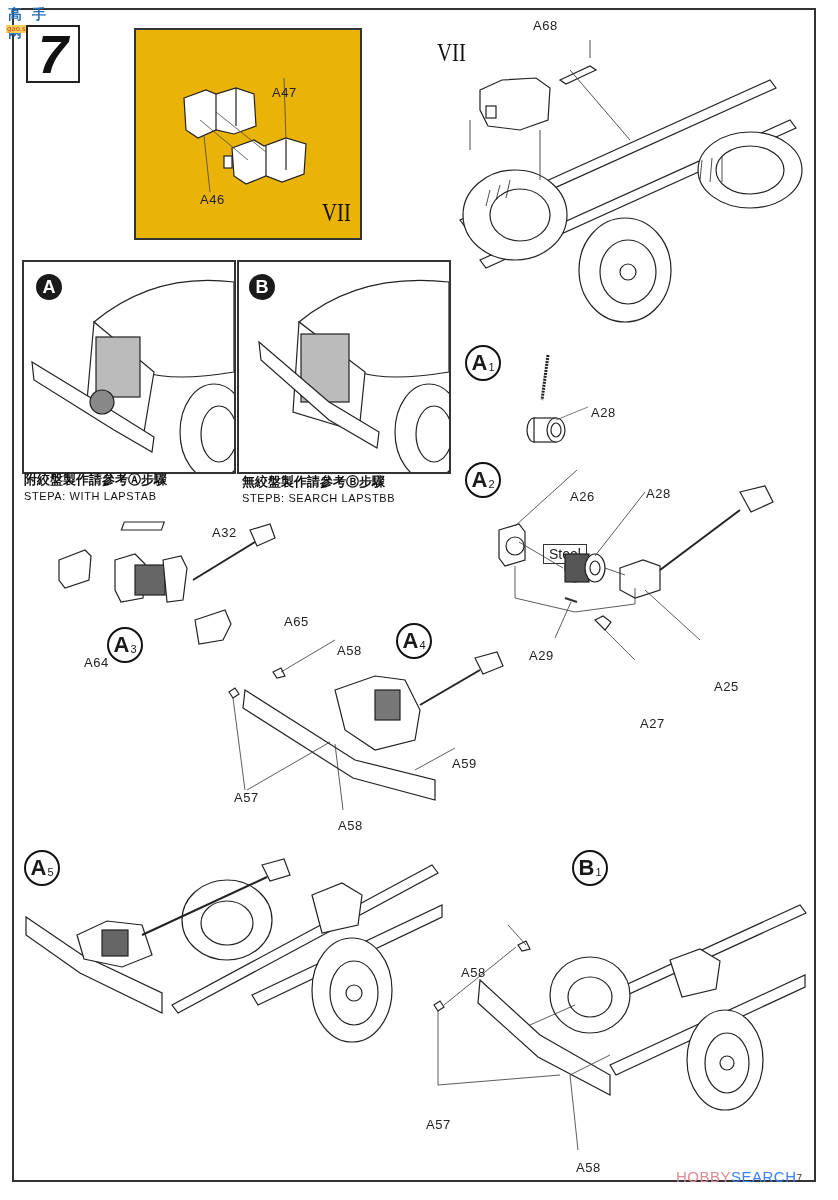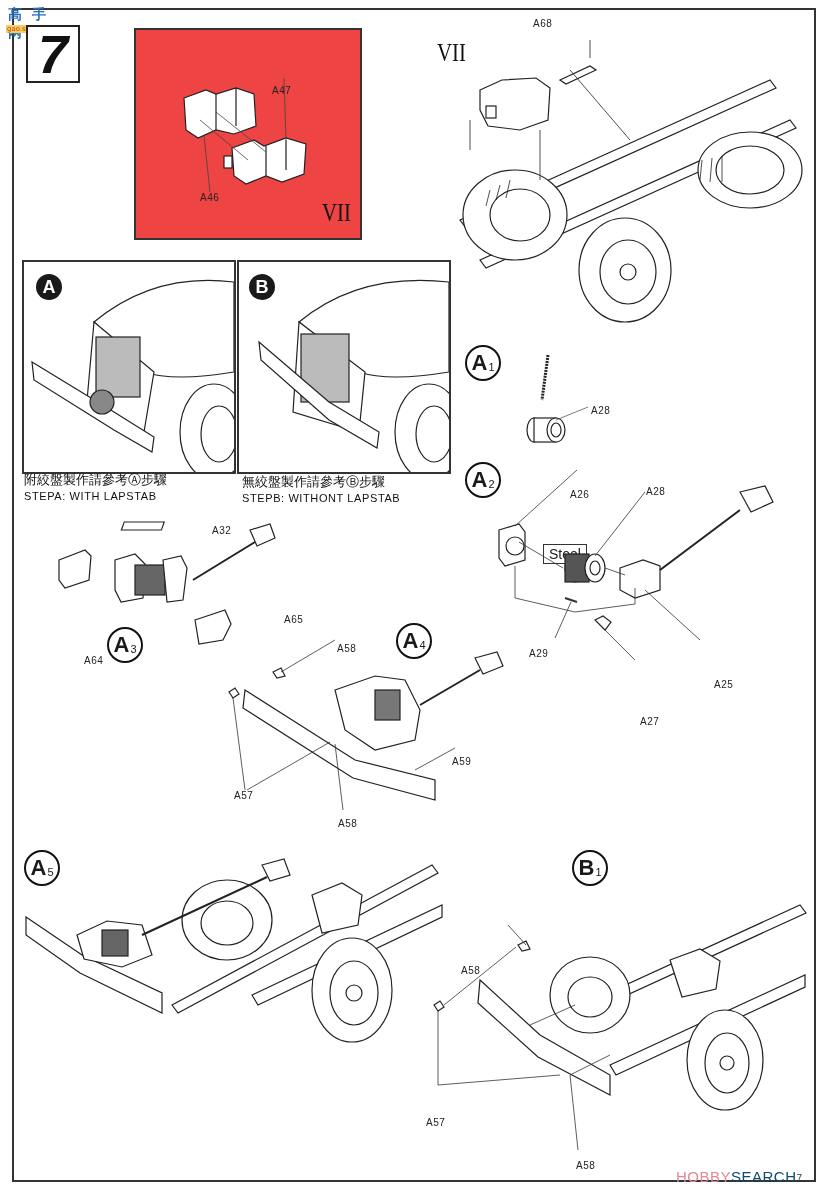--- a/index.html
+++ b/index.html
@@ -16,42 +16,42 @@
     position: absolute; left: 6px; top: 6px; width: 60px; height: 30px;
   }
   .wm-cn { position: absolute; left: 2px; top: 0; font-size: 14px; font-weight: bold; color: #2a6fb5; letter-spacing: 10px; font-family: "DejaVu Sans", sans-serif;}
   .wm-url { position: absolute; left: 0; top: 19px; font-size: 7px; color: #d04010; background: #f3d060; padding: 0 1px; font-family: "DejaVu Sans", sans-serif;}
   .step-box {
     position: absolute; left: 26px; top: 25px; width: 50px; height: 54px;
     border: 2px solid #222; background: #fff; display:flex; align-items:center; justify-content:center;
   }
   .step-num { font-size: 54px; font-weight: bold; font-style: italic; font-family: "Liberation Sans", sans-serif; line-height: 1; color: #111; }
   .inset-box {
-    position: absolute; left: 134px; top: 28px; width: 224px; height: 208px; border: 2px solid #333; background: #ef4444;
+    position: absolute; left: 134px; top: 28px; width: 224px; height: 208px; border: 2px solid #333; background: #eab308;
   }
   .roman { font-family: "Liberation Serif", serif; font-size: 26px; position: absolute; color: #111; transform: scaleX(0.8); transform-origin: left top;}
-  .part-label { position: absolute; font-size: 10px; letter-spacing: 0.5px; color: #222; }
+  .part-label { position: absolute; font-size: 13px; letter-spacing: 0.5px; color: #222; }
   .ref-panel { position: absolute; border: 2px solid #333; background: #fff; overflow: hidden; }
   .ref-badge {
     position: absolute; width: 26px; height: 26px; border-radius: 50%; background: #1a1a1a; color: #fff;
     font-weight: bold; font-size: 18px; display:flex; align-items:center; justify-content:center;
   }
-  .caption-cn { position: absolute; font-size: 13px; font-weight: normal; color: #111; font-family: "DejaVu Sans", sans-serif; }
+  .caption-cn { position: absolute; font-size: 13px; font-weight: bold; color: #111; font-family: "DejaVu Sans", sans-serif; }
   .caption-en { position: absolute; font-size: 11px; color: #111; letter-spacing: 0.6px; }
   .substep {
     position: absolute; width: 32px; height: 32px; border: 2px solid #111; border-radius: 50%; background:#fff;
     display:flex; align-items:center; justify-content:center;
   }
   .substep .L { font-weight: bold; font-size: 22px; line-height: 1; }
   .substep .n { font-size: 11px; line-height: 1; margin-top: 8px; margin-left: 1px;}
   .steel-box { position: absolute; left: 543px; top: 544px; border: 1px solid #333; padding: 1px 5px; font-size: 14px; background:#fff;}
   svg.drawing { position: absolute; overflow: visible; }
   .footer-wm { position: absolute; left: 676px; top: 1168px; font-size: 15px; letter-spacing: 0.5px; }
   .footer-wm .hobby { color: #e08a95; font-weight: normal; }
-  .footer-wm .search { color: #0c4a6e; margin-top: 22px; }
+  .footer-wm .search { color: #3b82f6; margin-top: 22px; }
   .footer-wm .pg { font-size: 10px; color:#333; }
 </style>
 </head>
 <body>
 
 <div class="page-frame"></div>
 
 <div class="watermark-top">
   <span class="wm-cn">高手网</span>
   <span class="wm-url">gao.shou.com</span>
@@ -135,21 +135,21 @@
       <path d="M60 60 Q120 10 210 20 L210 110 Q150 120 120 110 Z"></path>
       <path d="M60 60 L54 150 L120 170 L126 110 Z"></path>
       <rect x="62" y="72" width="48" height="68" fill="#bbb"></rect>
       <path d="M20 80 L90 140 L140 170 L138 186 L90 158 L22 98 Z"></path>
       <ellipse cx="190" cy="170" rx="34" ry="48"></ellipse>
       <ellipse cx="195" cy="172" rx="18" ry="28"></ellipse>
     </g>
   </svg>
 </div>
 <span class="caption-cn" style="left:242px;top:473px">無絞盤製作請參考Ⓑ步驟</span>
-<span class="caption-en" style="left:242px;top:492px">STEPB: WITHONT LAPSTAB</span>
+<span class="caption-en" style="left:242px;top:492px">STEPB: SEARCH LAPSTBB</span>
 
 <div class="substep" style="left:465px;top:345px">
   <span class="L">A</span>
     <span class="n">1</span>
 </div>
 <svg class="drawing" style="left:520px;top:355px" width="80" height="90">
   <g fill="#fff" stroke="#222" stroke-width="1.2">
     <path d="M28 0 L22 45" stroke-dasharray="2 1" stroke-width="3"></path>
     <ellipse cx="14" cy="75" rx="7" ry="12"></ellipse>
     <rect x="14" y="63" width="22" height="24"></rect>

